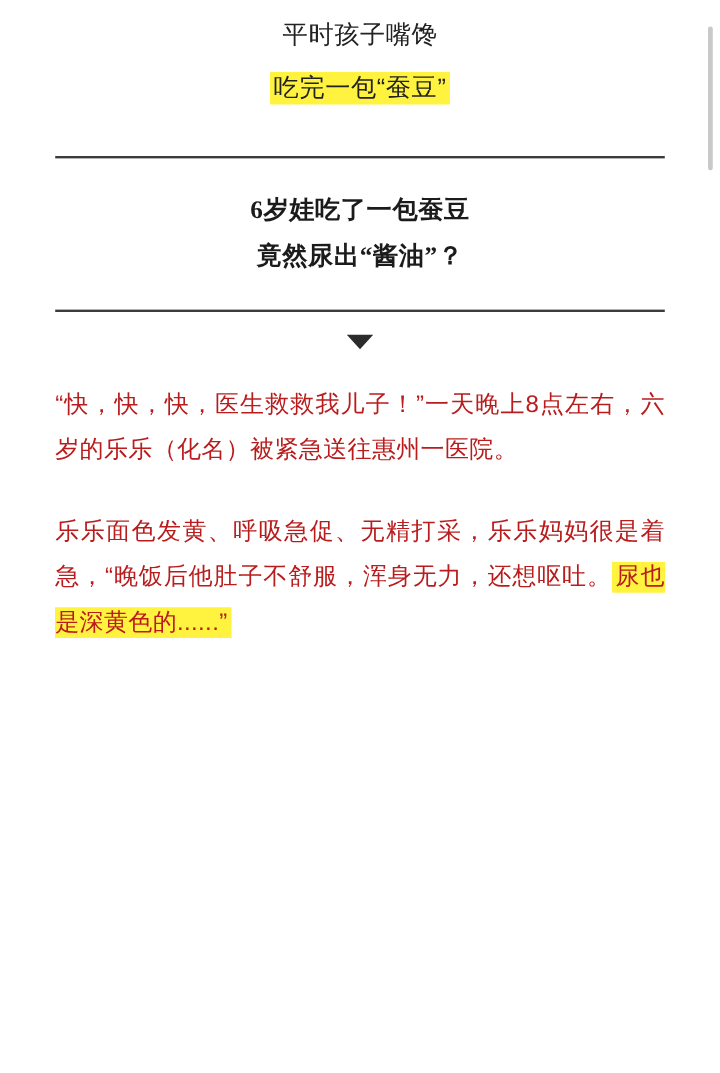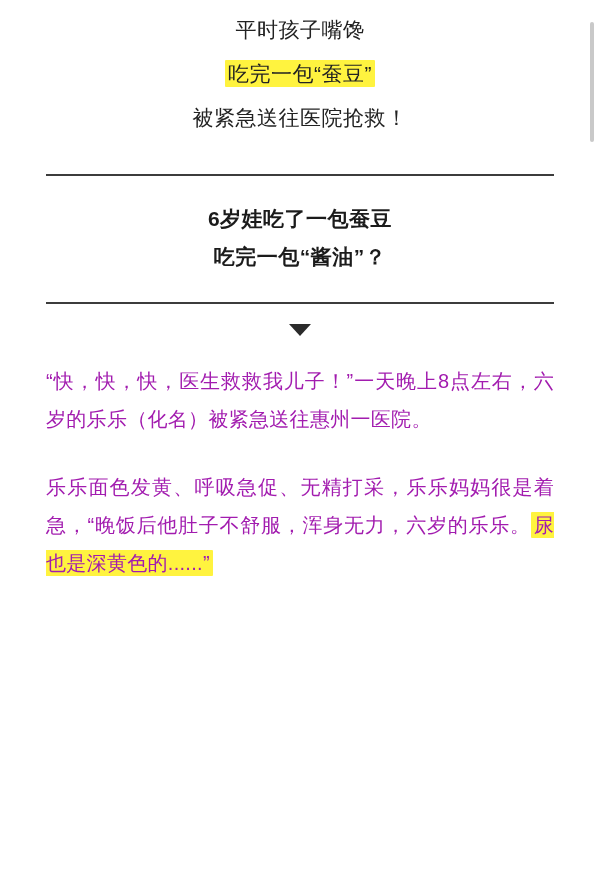--- a/index.html
+++ b/index.html
@@ -52,20 +52,21 @@
   .headline {
     text-align: center;
     padding: 24px 0 0 0;
   }
   .headline-line {
     font-size: 21px;
     font-weight: bold;
     line-height: 38px;
     color: #1b1b1b;
     letter-spacing: 0.5px;
+    font-family: Liberation Serif, serif;
   }
   
   .marker-wrap {
     text-align: center;
     margin-top: 18px;
     height: 20px;
   }
   .marker {
     display: inline-block;
     width: 0;
@@ -74,21 +75,21 @@
     border-right: 11px solid transparent;
     border-top: 12px solid #2b2b2b;
   }
   
   .body {
     margin-top: 20px;
   }
   .para {
     font-size: 20px;
     line-height: 38px;
-    color: #a21caf;
+    color: #b91c1c;
     text-align: justify;
     letter-spacing: 0.3px;
     margin: 0 0 30px 0;
   }
   
   .scrollbar-track {
     position: absolute;
     top: 0;
     right: 3px;
     width: 4px;
@@ -108,38 +109,37 @@
 </head>
 <body>
 
 <div class="page">
 
   <div class="intro">
     <div class="intro-line">平时孩子嘴馋</div>
     <div class="intro-line">
       <span class="hl">吃完一包“蚕豆”</span>
     </div>
-    <div class="intro-line">被紧急送往医院抢救！</div>
   </div>
 
   <div class="rule rule-top"></div>
 
   <div class="headline">
     <div class="headline-line">6岁娃吃了一包蚕豆</div>
-    <div class="headline-line">吃完一包“酱油”？</div>
+    <div class="headline-line">竟然尿出“酱油”？</div>
   </div>
 
   <div class="rule rule-bottom"></div>
 
   <div class="marker-wrap">
     <span class="marker"></span>
   </div>
 
   <div class="body">
     <p class="para">“快，快，快，医生救救我儿子！”一天晚上8点左右，六岁的乐乐（化名）被紧急送往惠州一医院。</p>
-    <p class="para"><span>乐乐面色发黄、呼吸急促、无精打采，乐乐妈妈很是着急，“晚饭后他肚子不舒服，浑身无力，六岁的乐乐。</span><span class="hl">尿也是深黄色的......”</span></p>
+    <p class="para"><span>乐乐面色发黄、呼吸急促、无精打采，乐乐妈妈很是着急，“晚饭后他肚子不舒服，浑身无力，还想呕吐。</span><span class="hl">尿也是深黄色的......”</span></p>
   </div>
 
   <div class="scrollbar-track">
     <div class="scrollbar-thumb"></div>
   </div>
 
 </div>
 
 </body></html>

